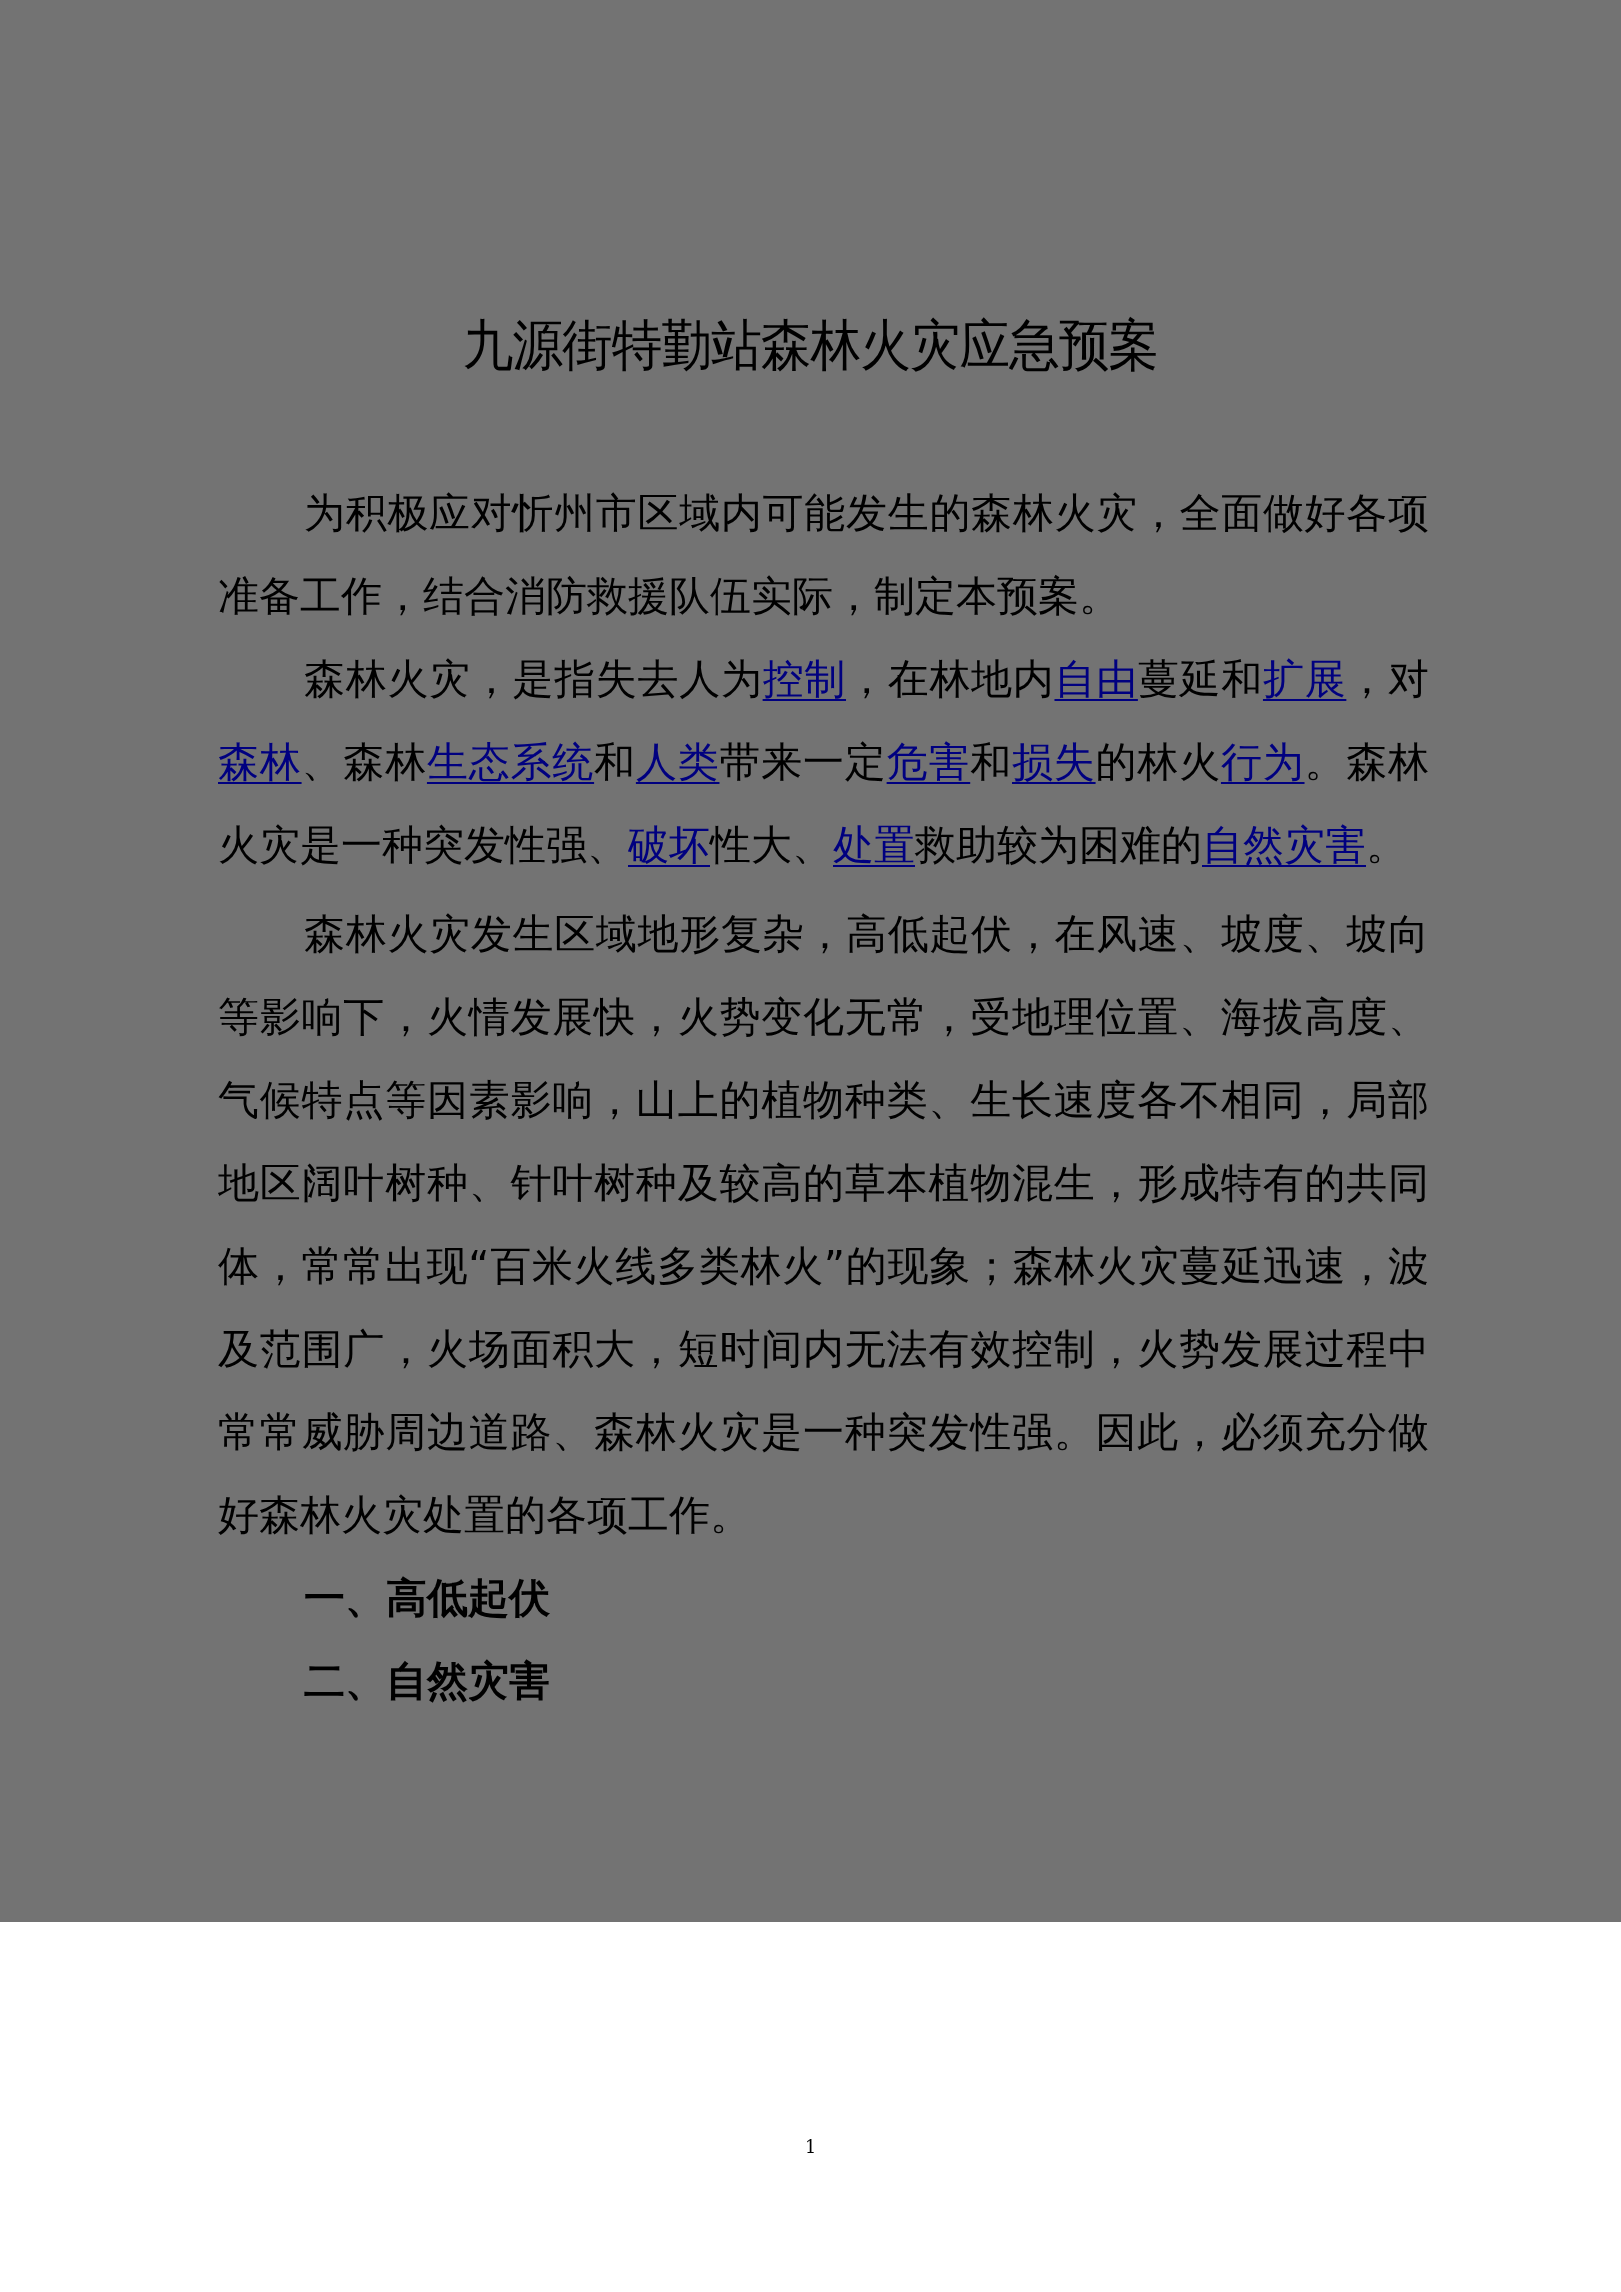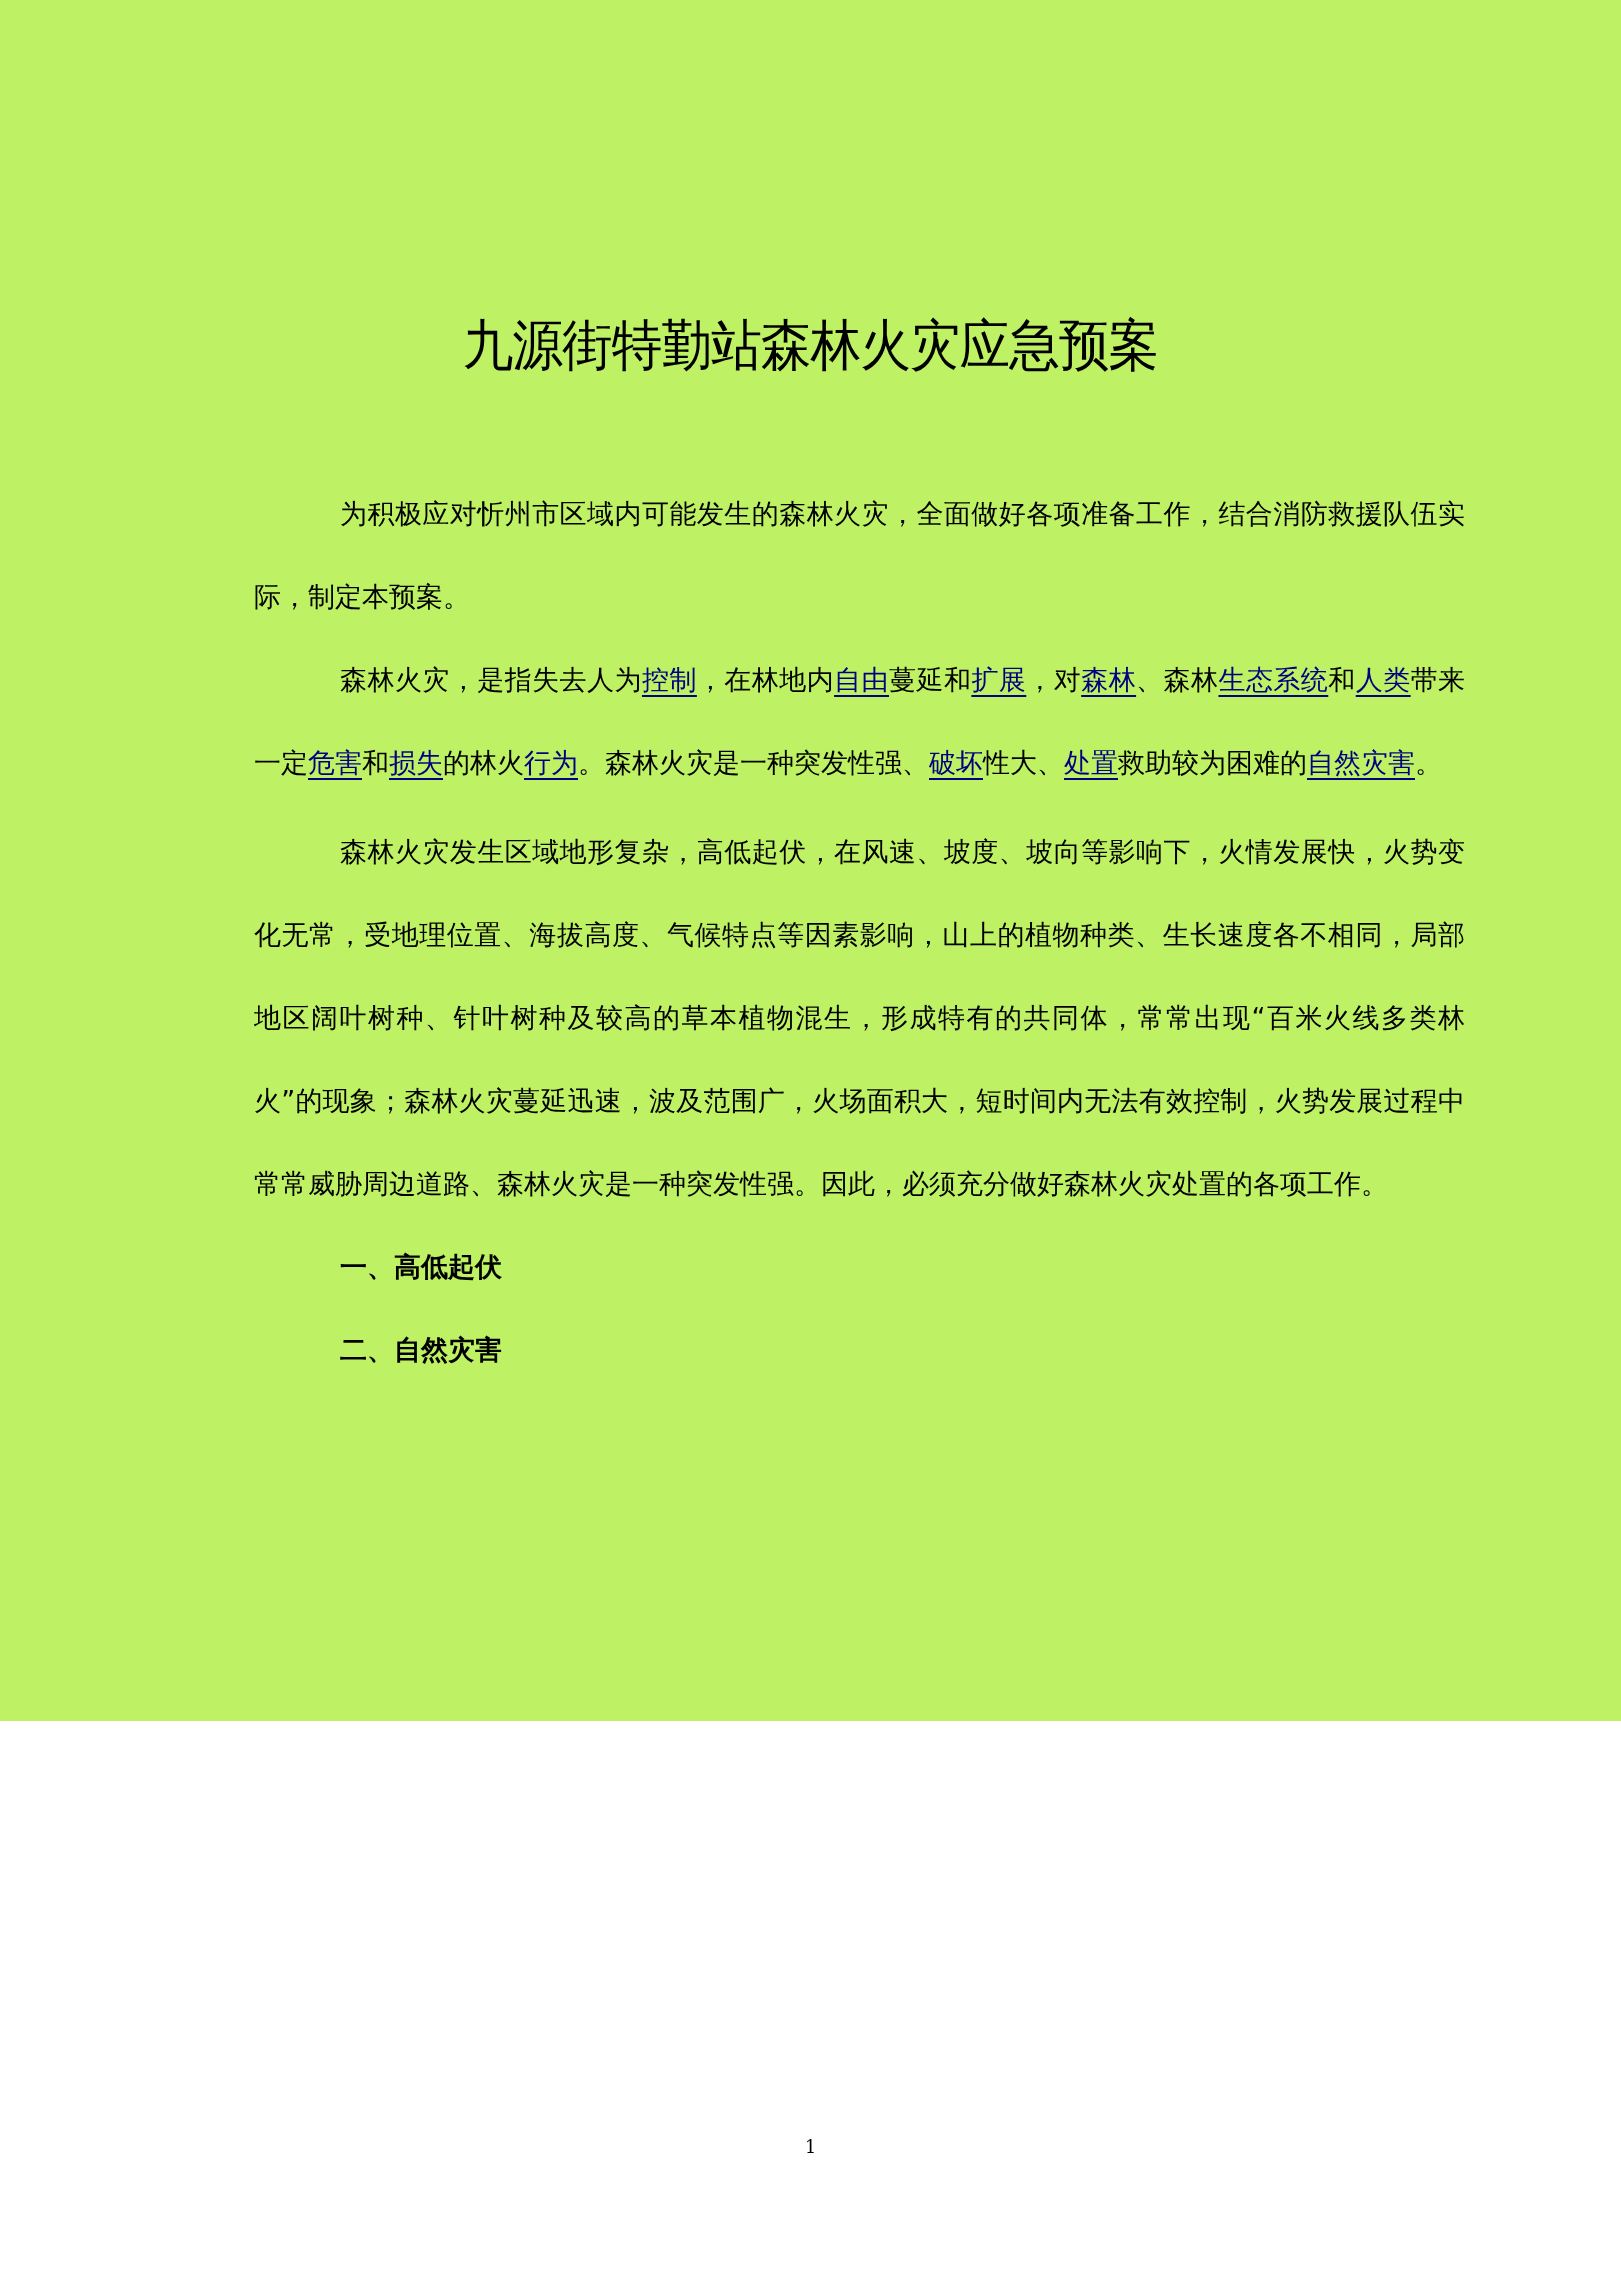--- a/index.html
+++ b/index.html
@@ -1,29 +1,29 @@
 <!DOCTYPE html>
 <html><head>
   <meta charset="utf-8">
   <style>
     html, body { margin: 0; padding: 0; background: #ffffff; }
     body { width: 1621px; height: 2293px; position: relative; overflow: hidden; }
     .page {
-      position: absolute; left: 0; top: 0; width: 1621px; height: 1721px;
-      background: #bef264; color: #000000;
+      position: absolute; left: 0; top: 0; width: 1621px; height: 1922px;
+      background: #737373; color: #000000;
       font-family: "DejaVu Sans", "Liberation Sans", sans-serif;
     }
     .title {
       position: absolute; left: 0; width: 1621px; top: 306px;
       text-align: center; font-size: 55px; line-height: 78px; letter-spacing: -1px;
       transform: scaleX(0.92); transform-origin: center;
     }
     .body {
       position: absolute; left: 218px; top: 472px; width: 1211px;
-      font-size: 27px; line-height: 83px; margin-left: 36px;
+      font-size: 41px; line-height: 83px;
     }
     .p { margin: 0; text-indent: 86px; text-align: justify; text-align-last: left; }
     .p.gap { margin-top: 5.9px; }
     .h { margin: 0; text-indent: 86px; font-weight: bold; }
     a.lnk { color: #000080; text-decoration: underline; text-underline-offset: 5.9px; text-decoration-thickness: 2px; }
     .pagenum {
       position: absolute; left: 0; width: 1621px; top: 2137px; text-align: center;
       font-family: "DejaVu Serif", "Liberation Serif", serif; font-size: 17.6px; color: #000;
     }
   </style>

